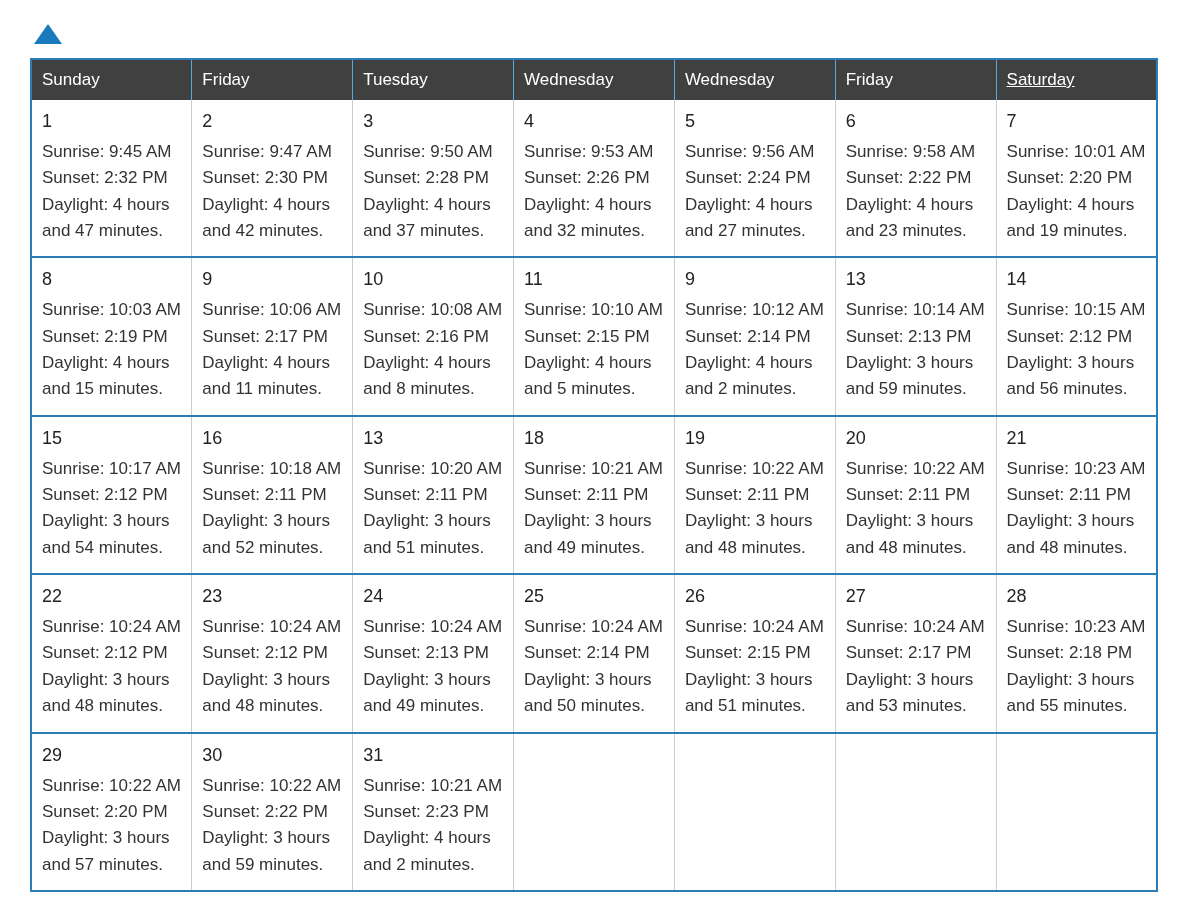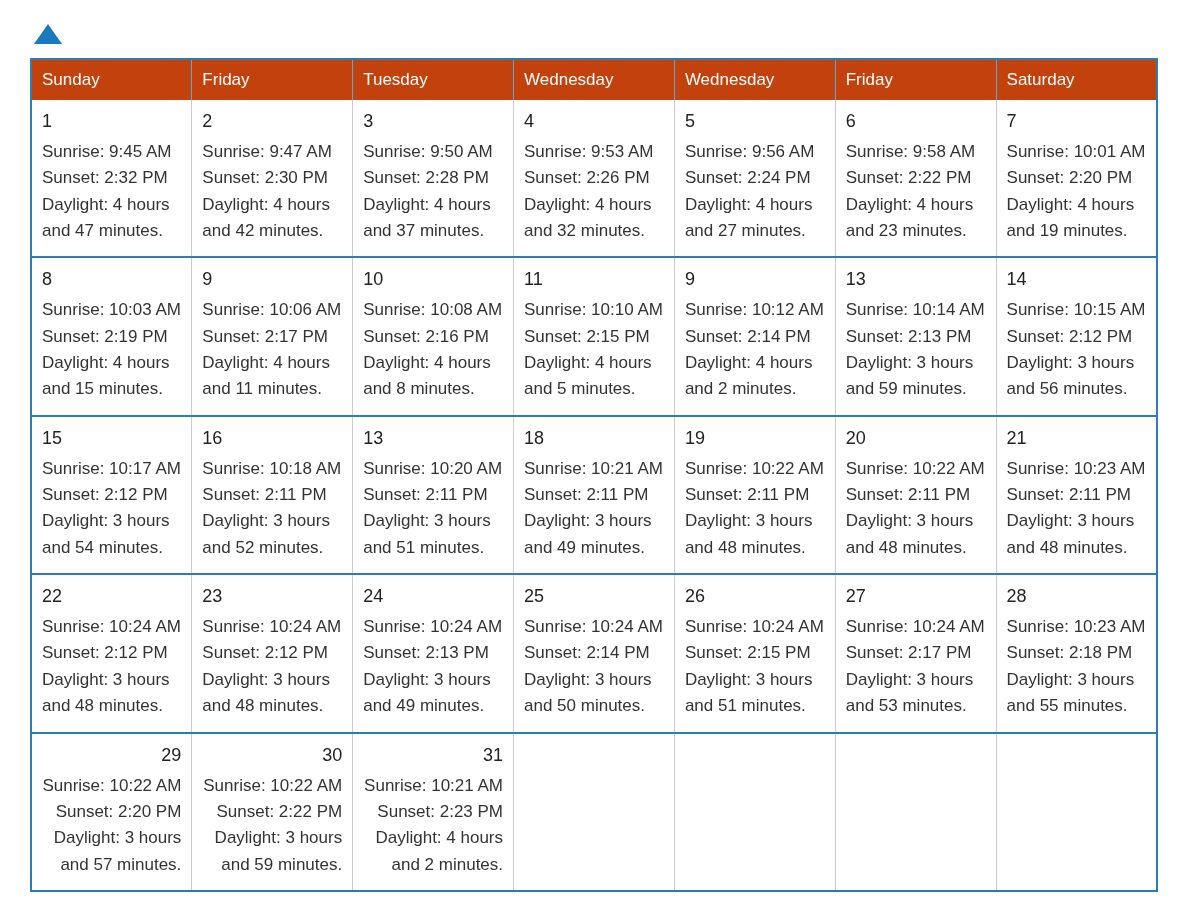--- a/index.html
+++ b/index.html
@@ -59,47 +59,47 @@
       font-size: 20px;
       color: #444;
       margin-top: 4px;
     }
     .calendar {
       width: 100%;
       border-collapse: collapse;
       border: 2px solid #2a7db5;
     }
     .calendar th {
-      background-color: #c2410c;
+      background-color: #404040;
       color: #fff;
       font-size: 17px;
       font-weight: normal;
       padding: 10px 10px;
       text-align: left;
       border-right: 1px solid #5aaad8;
     }
     .calendar th:last-child {
       border-right: none;
+      text-decoration: underline;
     }
     .calendar td {
       vertical-align: top;
       padding: 8px 10px 12px 10px;
       border-right: 1px solid #ccc;
       border-bottom: 2px solid #2a7db5;
       width: 14.28%;
       font-size: 13px;
       color: #333;
       line-height: 1.5;
     }
     .calendar td:last-child {
       border-right: none;
     }
     .calendar tr:last-child td {
       border-bottom: none;
-      text-align: right;
     }
     .day-number {
       font-size: 18px;
       font-weight: normal;
       color: #222;
       display: block;
       margin-bottom: 4px;
     }
     .day-info {
       font-size: 17px;

